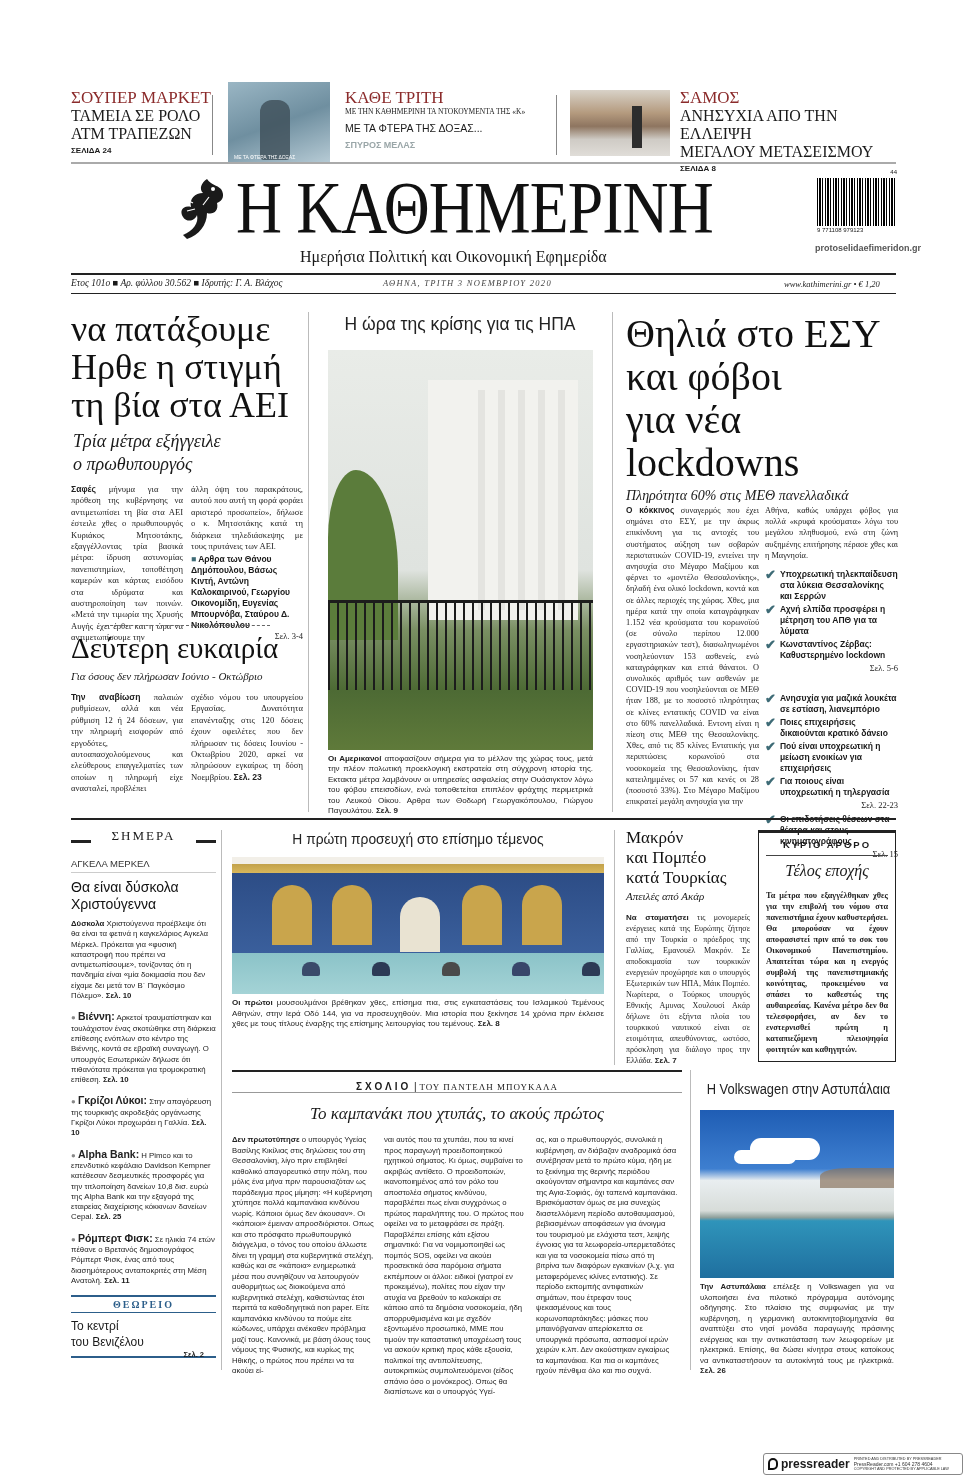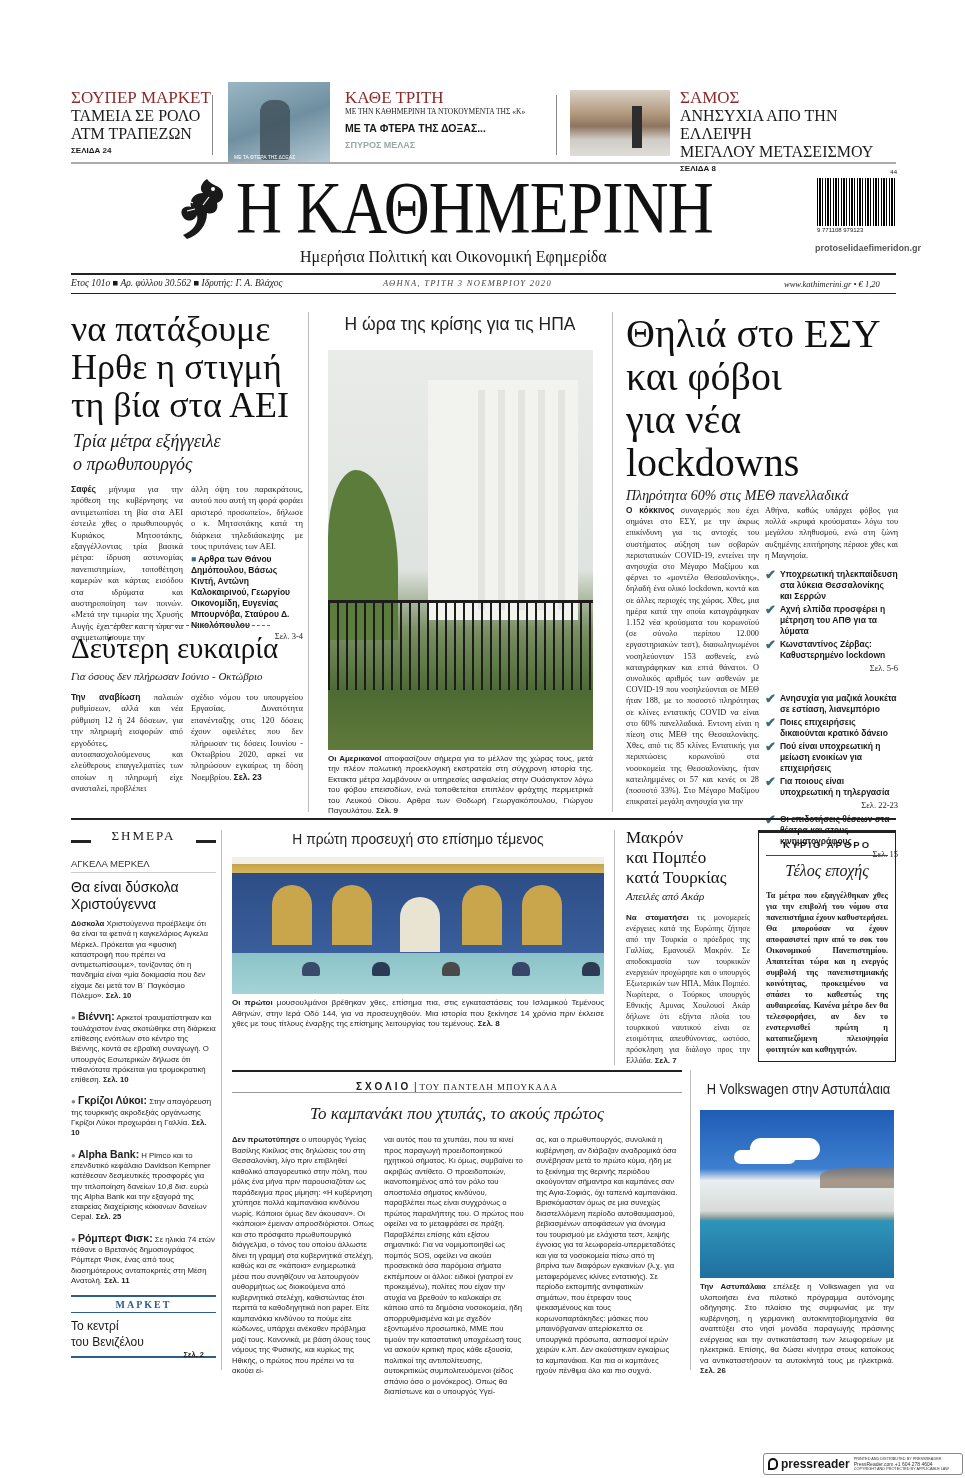--- a/index.html
+++ b/index.html
@@ -31,21 +31,21 @@
   <div class="teaser-page">ΣΕΛΙΔΑ 24</div>
 </div>
 <div class="vline" style="left:212px;top:95px;height:60px"></div>
 <div class="photo" style="left:228px;top:82px;width:102px;height:82px;background:linear-gradient(160deg,#9ab6c4,#6f8fa0 50%,#b8ccd6);">
   <div style="position:absolute;left:32px;top:18px;width:30px;height:60px;background:#3d4d58;border-radius:12px 12px 4px 4px;opacity:.8"></div>
   <div class="sans" style="position:absolute;bottom:4px;left:6px;font-size:5px;color:#fff">ΜΕ ΤΑ ΦΤΕΡΑ ΤΗΣ ΔΟΞΑΣ</div>
 </div>
 <div class="abs" style="left:345px;top:88px;width:210px">
   <div class="teaser-kicker serif">ΚΑΘΕ ΤΡΙΤΗ</div>
   <div class="serif" style="font-size:7.5px;line-height:10px">ΜΕ ΤΗΝ ΚΑΘΗΜΕΡΙΝΗ ΤΑ ΝΤΟΚΟΥΜΕΝΤΑ ΤΗΣ «Κ»</div>
-  <div class="sans" style="font-weight:bold;font-size:10.5px;margin-top:5px">ΜΕ ΤΑ ΦΤΕΡΑ ΤΗΣ ΔΟΞΑΣ...</div>
+  <div class="sans" style="font-weight:normal;font-size:10.5px;margin-top:5px">ΜΕ ΤΑ ΦΤΕΡΑ ΤΗΣ ΔΟΞΑΣ...</div>
   <div class="sans" style="font-weight:bold;font-size:9px;color:#9aa6a8;margin-top:6px">ΣΠΥΡΟΣ ΜΕΛΑΣ</div>
 </div>
 <div class="vline" style="left:556px;top:95px;height:60px"></div>
 <div class="photo" style="left:570px;top:90px;width:100px;height:66px;background:linear-gradient(180deg,#d8d2c8 0%,#b49a7e 35%,#8e7560 55%,#cfcbc5 75%,#e0ddd8 100%)">
   <div style="position:absolute;left:62px;top:16px;width:10px;height:42px;background:#2d2d2d"></div>
 
 </div>
 <div class="abs" style="left:680px;top:88px;width:230px">
   <div class="teaser-kicker serif">ΣΑΜΟΣ</div>
   <div class="teaser-title serif">ΑΝΗΣΥΧΙΑ ΑΠΟ ΤΗΝ ΕΛΛΕΙΨΗ</div>
@@ -190,21 +190,21 @@
   <div class="body" style="margin-top:6px;font-size:7.8px;line-height:10.3px;text-align:left"><b>Δύσκολα</b><span> Χριστούγεννα προέβλεψε ότι θα είναι τα φετινά η καγκελάριος Αγκελα Μέρκελ. Πρόκειται για «φυσική καταστροφή που πρέπει να αντιμετωπίσουμε», τονίζοντας ότι η πανδημία είναι «μία δοκιμασία που δεν είχαμε δει μετά τον Β΄ Παγκόσμιο Πόλεμο». </span><b>Σελ. 10</b></div>
   <div id="briefs">
       <div class="body" style="margin-top: 10px; font-size: 7.8px; line-height: 10.3px; text-align: left;"><span class="bullet">● </span><b style="font-size:10.5px">Βιέννη:</b><span> Αρκετοί τραυματίστηκαν και τουλάχιστον ένας σκοτώθηκε στη διάρκεια επίθεσης ενόπλων στο κέντρο της Βιέννης, κοντά σε εβραϊκή συναγωγή. Ο υπουργός Εσωτερικών δήλωσε ότι πιθανότατα πρόκειται για τρομοκρατική επίθεση. </span><b>Σελ. 10</b></div>
       <div class="body" style="margin-top: 10px; font-size: 7.8px; line-height: 10.3px; text-align: left;"><span class="bullet">● </span><b style="font-size:10.5px">Γκρίζοι Λύκοι:</b><span> Στην απαγόρευση της τουρκικής ακροδεξιάς οργάνωσης Γκρίζοι Λύκοι προχωράει η Γαλλία. </span><b>Σελ. 10</b></div>
       <div class="body" style="margin-top: 10px; font-size: 7.8px; line-height: 10.3px; text-align: left;"><span class="bullet">● </span><b style="font-size:10.5px">Alpha Bank:</b><span> Η Pimco και το επενδυτικό κεφάλαιο Davidson Kempner κατέθεσαν δεσμευτικές προσφορές για την τιτλοποίηση δανείων 10,8 δισ. ευρώ της Alpha Bank και την εξαγορά της εταιρείας διαχείρισης κόκκινων δανείων Cepal. </span><b>Σελ. 25</b></div>
       <div class="body" style="margin-top: 10px; font-size: 7.8px; line-height: 10.3px; text-align: left;"><span class="bullet">● </span><b style="font-size:10.5px">Ρόμπερτ Φισκ:</b><span> Σε ηλικία 74 ετών πέθανε ο Βρετανός δημοσιογράφος Ρόμπερτ Φισκ, ένας από τους διασημότερους ανταποκριτές στη Μέση Ανατολή. </span><b>Σελ. 11</b></div>
     </div>
 </div>
 <div class="abs" style="left:71px;top:1295px;width:145px">
   <div style="height:2px;background:#2c5e8a"></div>
-  <div class="serif" style="text-align:center;color:#2c5e8a;font-weight:bold;font-size:10px;letter-spacing:2px;padding:2px 0;border-bottom:1px solid #2c5e8a">ΜΑΡΚΕΤ</div>
+  <div class="serif" style="text-align:center;color:#2c5e8a;font-weight:bold;font-size:10px;letter-spacing:2px;padding:2px 0;border-bottom:1px solid #2c5e8a">ΘΕΩΡΕΙΟ</div>
   <div class="sans" style="font-size:12px;line-height:16px;margin-top:5px">
     <div>Το κεντρί</div>
     <div>του Βενιζέλου</div>
   </div>
   <div class="sans" style="position:absolute;right:12px;top:55px;font-size:7.5px;font-weight:bold">Σελ. 2</div>
   <div style="height:2px;background:#2c5e8a;margin-top:6px"></div>
 </div>
 <div class="vline" style="left:221px;top:830px;height:540px;background:#bbb"></div>
 
 <div class="abs sans" style="left:228px;top:830px;width:380px;text-align:center;font-size:15px;transform:scaleX(.92);color:#222">Η πρώτη προσευχή στο επίσημο τέμενος</div>

